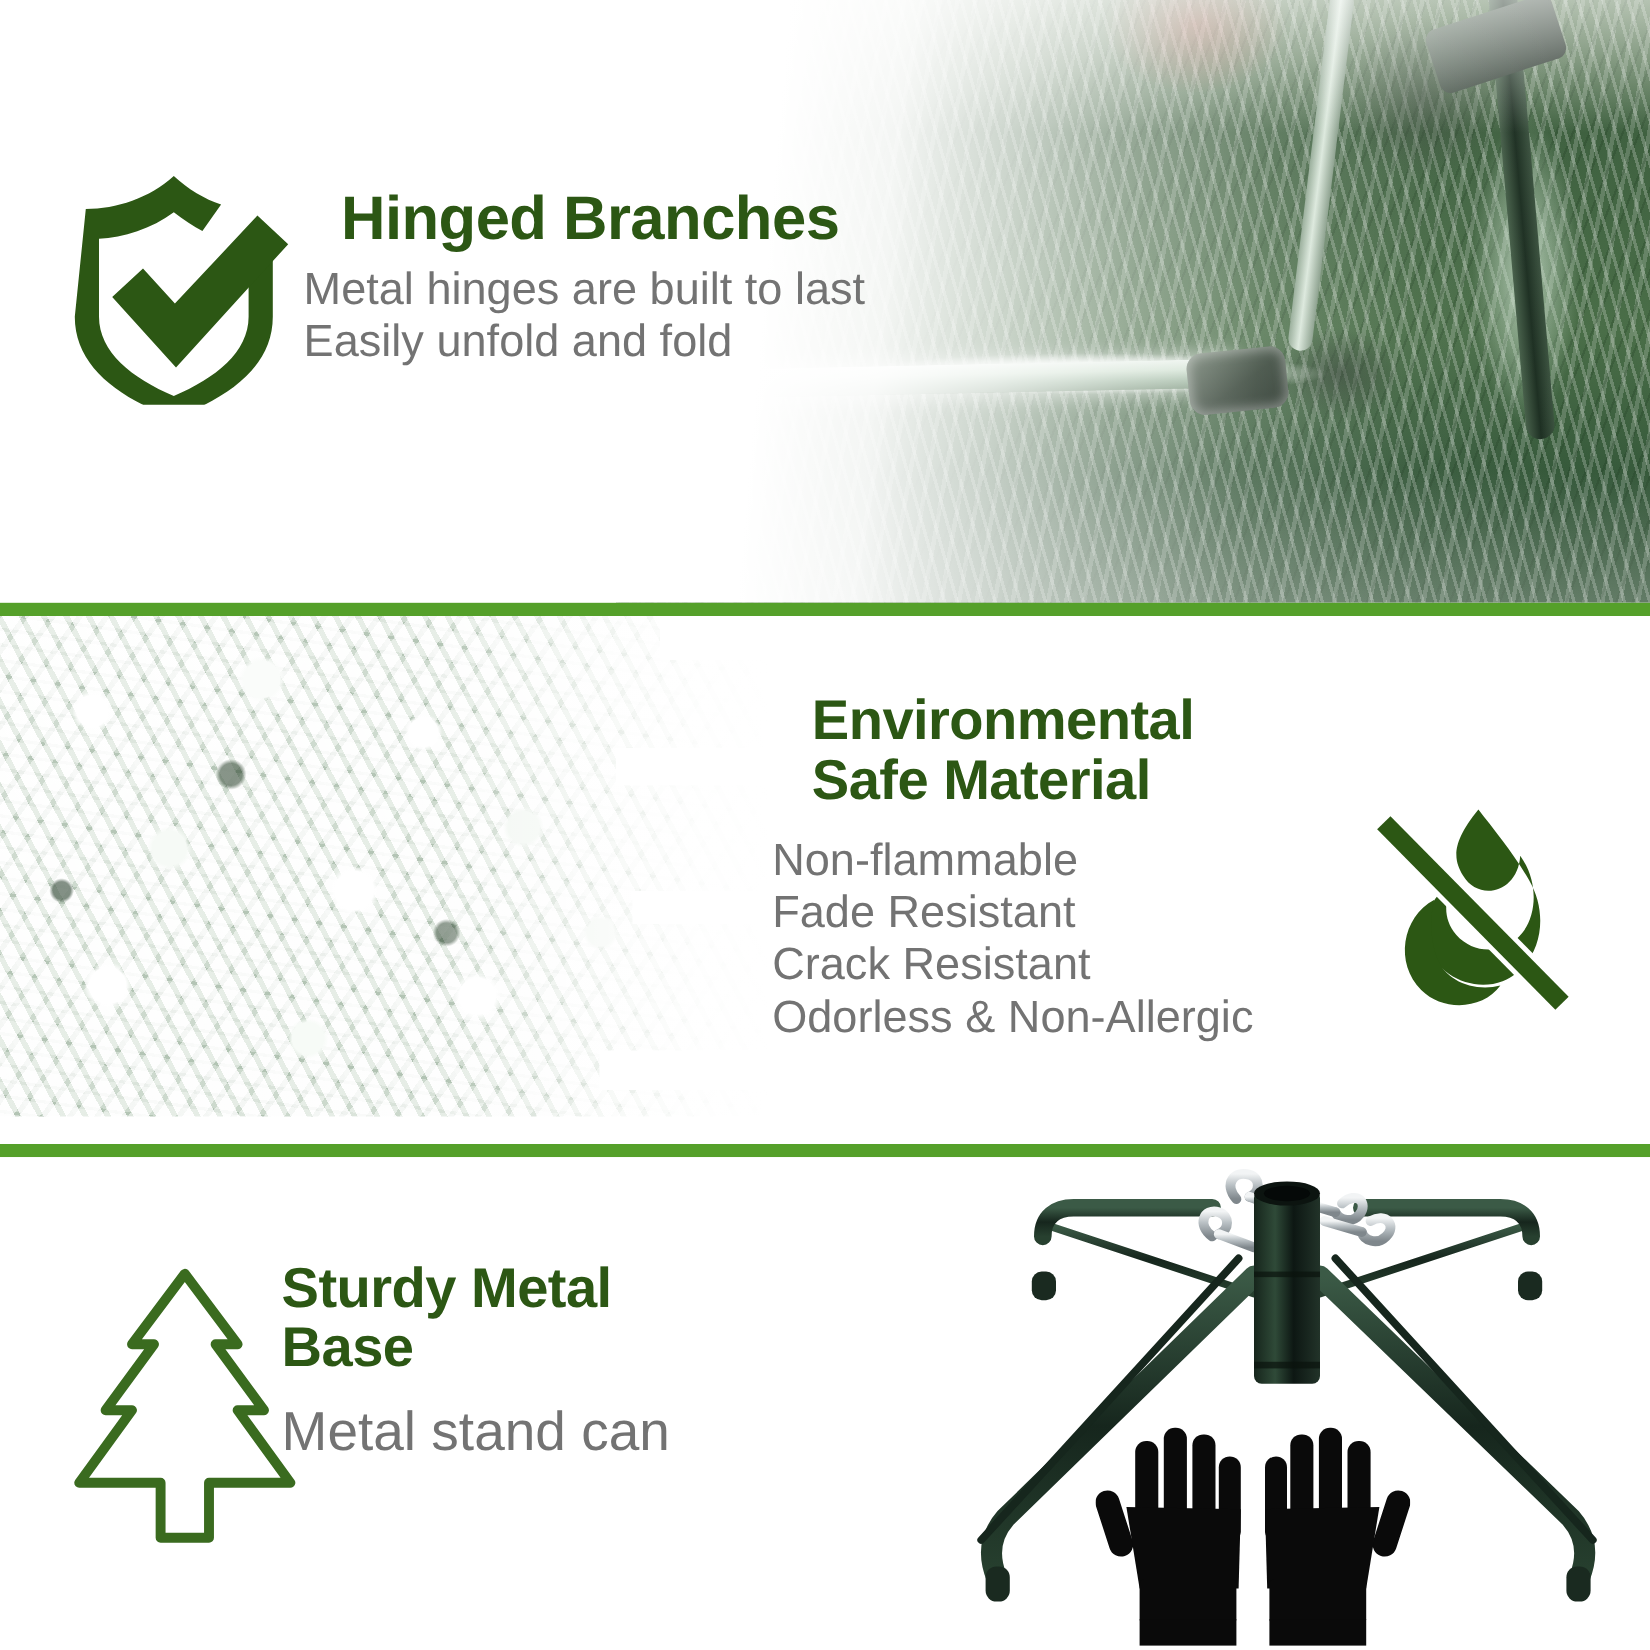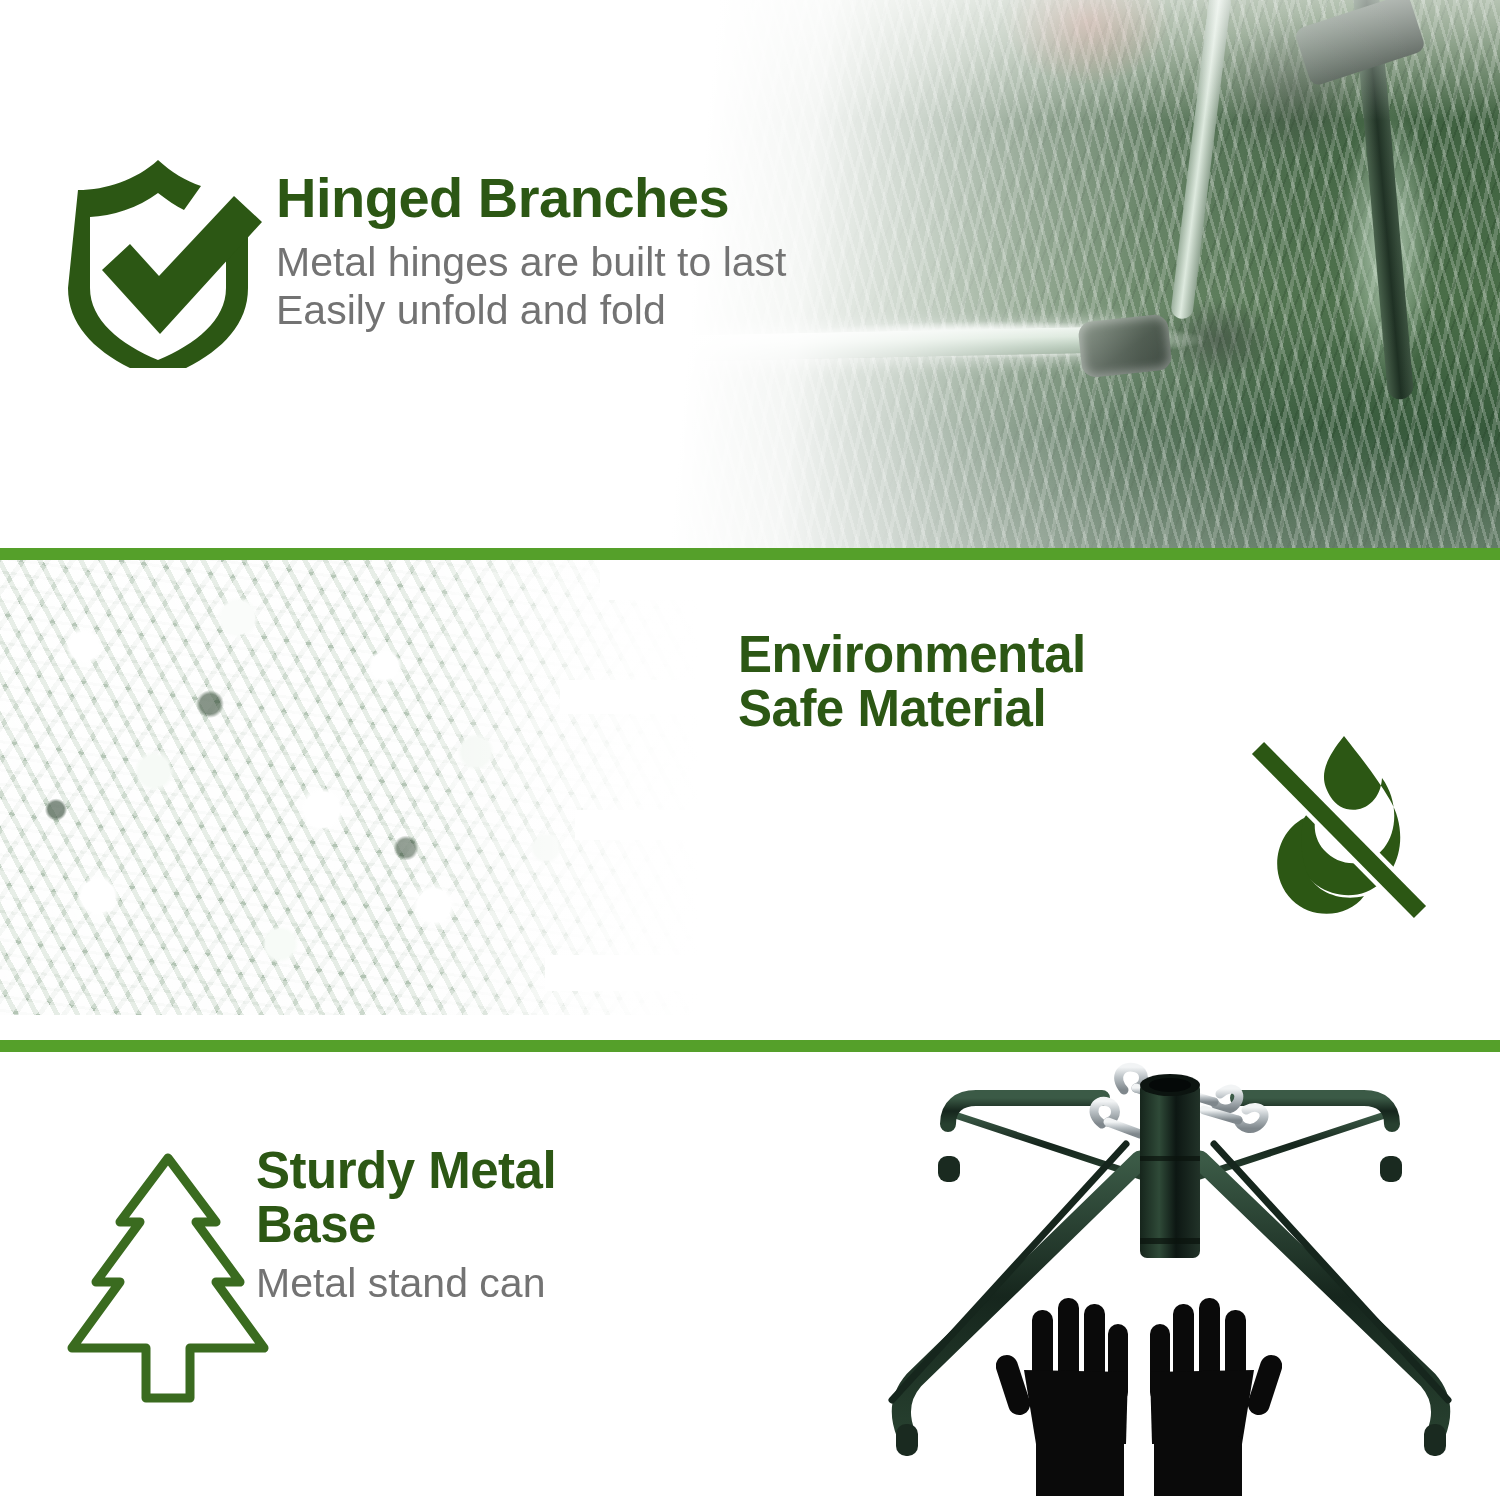--- a/index.html
+++ b/index.html
@@ -125,32 +125,32 @@
   .glove{position:absolute;}
 
   
   .heading{
     color:#2c5714;font-weight:bold;letter-spacing:-.5px;line-height:1.06;
   }
   .body-text{color:#737373;line-height:1.16;}
 
   
   #hinged-text{position:absolute;left:276px;top:168px;width:660px;}
-  #hinged-text .heading{font-size:56px;}
+  #hinged-text .heading{font-size:56px;margin-left:34px;}
   #hinged-text .body-text{font-size:41px;margin-top:12px;}
 
   
   #env-text{position:absolute;left:702px;top:68px;width:580px;}
   #env-text .heading{font-size:51px;margin-left:36px;}
   #env-text .body-text{font-size:41px;margin-top:22px;}
 
   
   #base-text{position:absolute;left:256px;top:92px;width:420px;}
   #base-text .heading{font-size:51px;}
-  #base-text .body-text{font-size:41px;margin-top:8px;}
+  #base-text .body-text{font-size:50px;margin-top:20px;}
 
   .line{display:block;white-space:nowrap;}
 
   
   .icon-shield{position:absolute;left:58px;top:148px;width:212px;height:220px;}
   .icon-noflame{position:absolute;left:1248px;top:726px;width:184px;height:196px;}
   .icon-tree{position:absolute;left:58px;top:1148px;width:220px;height:270px;}
 </style>
 </head>
 <body>
@@ -199,20 +199,26 @@
       <div class="edge-notch" style="top:120px;left:560px;width:140px;height:34px;"></div>
       <div class="edge-notch" style="top:250px;left:575px;width:125px;height:30px;"></div>
       <div class="edge-notch" style="top:395px;left:545px;width:155px;height:36px;"></div>
       <div class="edge-notch" style="top:455px;left:0;width:700px;height:25px;"></div>
     </div>
 
     <div id="env-text">
       <div class="heading">
         <span class="line">Environmental</span>
         <span class="line">Safe Material</span>
+      </div>
+      <div class="body-text">
+        <span class="line">Non-flammable</span>
+        <span class="line">Fade Resistant</span>
+        <span class="line">Crack Resistant</span>
+        <span class="line">Odorless &amp; Non-Allergic</span>
       </div>
     </div>
   </section>
 
   <div class="icon-noflame">
     <svg viewBox="0 0 184 196" width="184" height="196" xmlns="http://www.w3.org/2000/svg">
       <defs>
         <mask id="slashmask">
           <rect x="0" y="0" width="184" height="196" fill="#fff"></rect>
           <line x1="10" y1="22" x2="172" y2="186" stroke="#000" stroke-width="26"></line>

